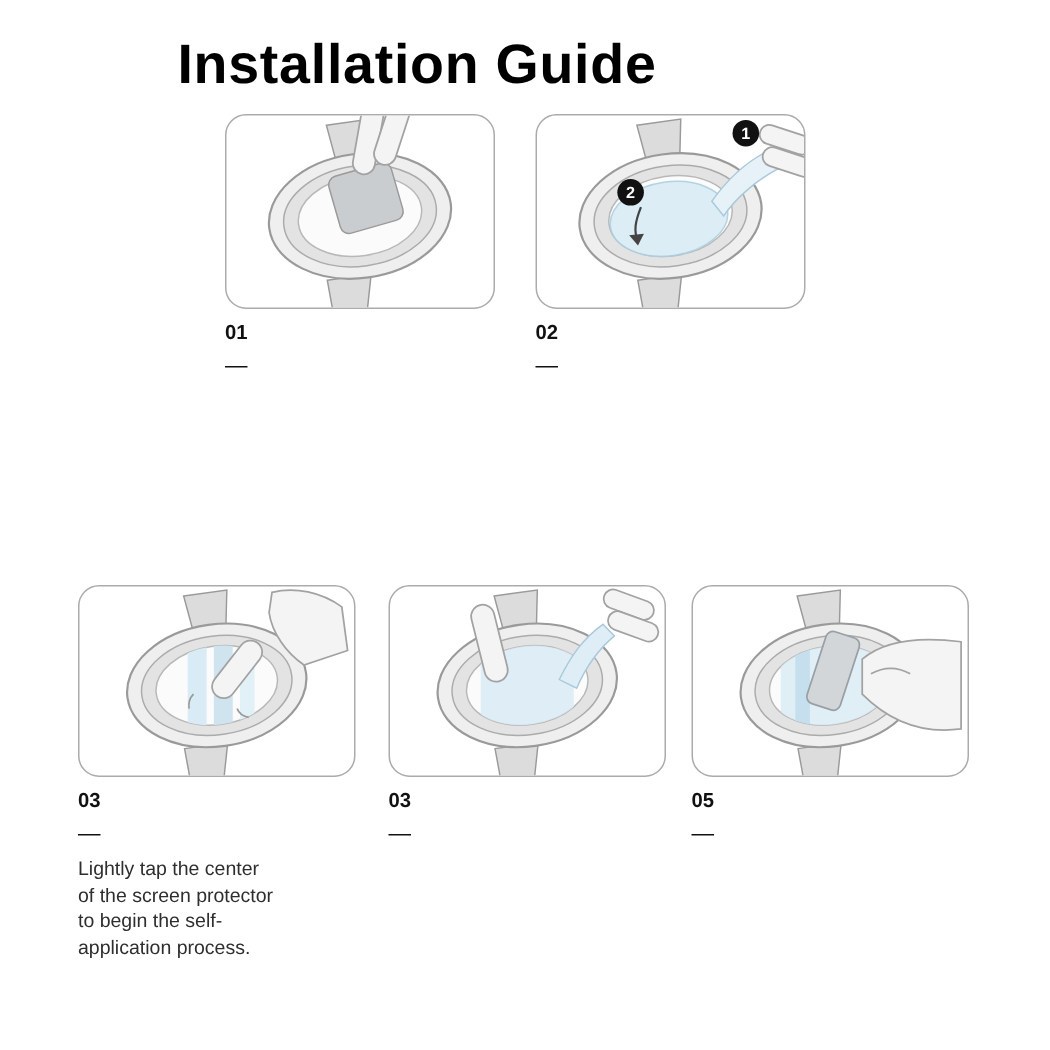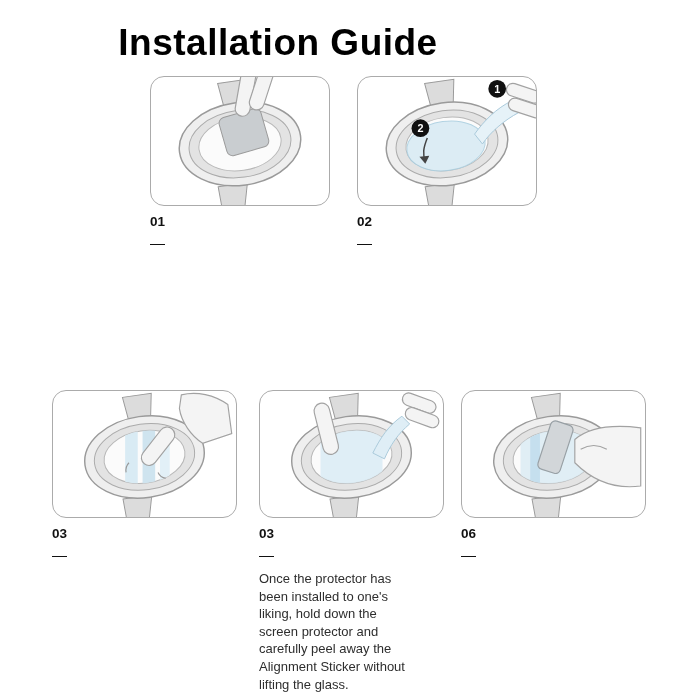--- a/index.html
+++ b/index.html
@@ -123,20 +123,24 @@
         <rect x="70" y="36" width="13" height="62" fill="#d9ebf4"></rect>
         <rect x="88" y="36" width="13" height="62" fill="#cfe4ef"></rect>
         <rect x="106" y="36" width="10" height="62" fill="#e2f0f7"></rect>
       </g>
       <path d="M128 4 C144 0 162 4 176 14 L180 44 L150 54 C138 46 128 32 126 18 Z" fill="#f4f4f4" stroke="#a2a2a2" stroke-width="1.2"></path>
       <rect x="96" y="34" width="16" height="46" rx="8" transform="rotate(38 104 57)" fill="#f4f4f4" stroke="#a2a2a2" stroke-width="1.2"></rect>
       <path d="M74 74 q-4 4 -3 10 M104 84 q2 5 8 6" stroke="#9a9a9a" stroke-width="1.2" fill="none"></path>
     </svg>
   </div>
   <div class="step-number">03</div>
+  <p class="step-text">Lightly tap the center
+of the screen protector
+to begin the self-
+application process.</p>
 </section>
 
 <section class="step row2" id="step-04">
   <div class="panel">
     <svg viewBox="0 0 180 130">
       <defs>
         <clipPath id="scr4">
             <ellipse cx="90" cy="68" rx="42" ry="27" transform="rotate(-8 90 68)"></ellipse>
           </clipPath>
       </defs>
@@ -152,27 +156,20 @@
       </g>
       <path d="M112 64 C120 48 128 36 142 26 L150 34 C138 44 130 56 124 70 Z" fill="#dfeef6" stroke="#a9c9da"></path>
       <rect x="56" y="12" width="16" height="54" rx="8" transform="rotate(-14 64 39)" fill="#f4f4f4" stroke="#a2a2a2" stroke-width="1.2"></rect>
       <g fill="#f4f4f4" stroke="#a2a2a2" stroke-width="1.2">
         <rect x="142" y="6" width="36" height="13" rx="6.5" transform="rotate(20 160 12)"></rect>
         <rect x="145" y="21" width="36" height="13" rx="6.5" transform="rotate(20 163 27)"></rect>
       </g>
     </svg>
   </div>
   <div class="step-number">03</div>
-  <p class="step-text">Once the protector has
-been installed to one's
-liking, hold down the
-screen protector and
-carefully peel away the
-Alignment Sticker without
-lifting the glass.</p>
 </section>
 
 <section class="step row2" id="step-05">
   <div class="panel">
     <svg viewBox="0 0 180 130">
       <defs>
         <clipPath id="scr5">
             <ellipse cx="90" cy="68" rx="42" ry="27" transform="rotate(-8 90 68)"></ellipse>
           </clipPath>
       </defs>
@@ -185,14 +182,14 @@
       </g>
       <g clip-path="url(#scr5)">
         <rect x="56" y="36" width="70" height="62" fill="#d9ebf4" opacity="0.8"></rect>
         <rect x="66" y="36" width="10" height="62" fill="#c5dfee"></rect>
       </g>
       <rect x="80" y="32" width="24" height="52" rx="5" transform="rotate(18 92 58)" fill="#d2d6d9" stroke="#98a0a5" stroke-width="1.2"></rect>
       <path d="M112 50 C126 38 148 34 180 38 L180 98 C150 102 128 90 112 74 Z" fill="#f4f4f4" stroke="#a2a2a2" stroke-width="1.2"></path>
       <path d="M118 60 C127 55 136 55 145 60" stroke="#a2a2a2" stroke-width="1.2" fill="none"></path>
     </svg>
   </div>
-  <div class="step-number">06</div>
+  <div class="step-number">05</div>
 </section>
 
 </body></html>

